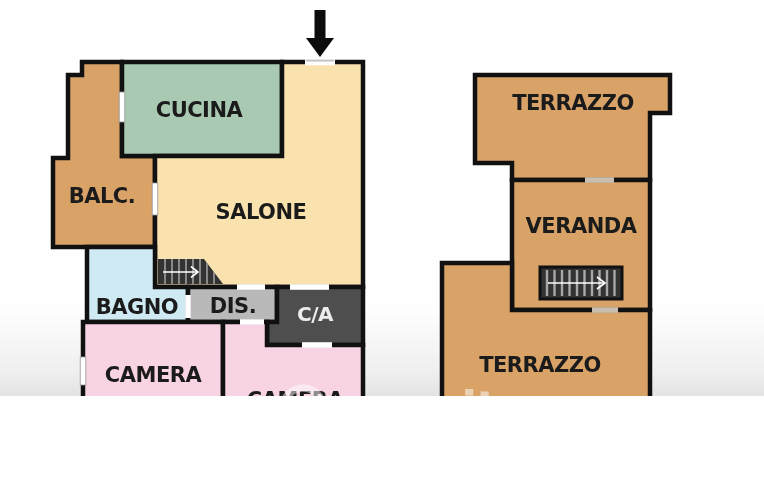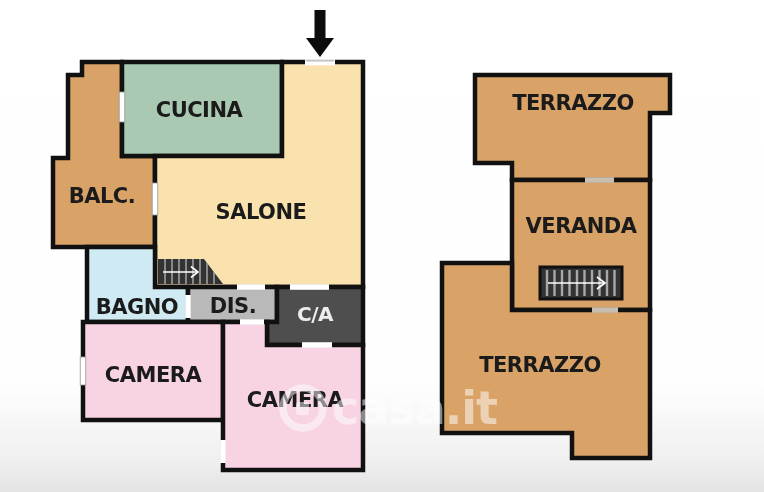--- a/index.html
+++ b/index.html
@@ -1,19 +1,19 @@
 <!DOCTYPE html>
 <html><head>
 <meta charset="utf-8">
 <title>Floor Plan</title>
 <style>
   html,body{margin:0;padding:0;background:#ffffff;}
   .page{
     position:relative;
-    width:764px;height:492px;
+    width:764px;height:396px;
     overflow:hidden;
     background:linear-gradient(180deg,#ffffff 0%,#fefefe 78%,#efefef 94%,#e3e3e3 100%);
     font-family:"DejaVu Sans",sans-serif;
   }
   svg{position:absolute;left:0;top:0;}
   text.room-label{
     font-family:"DejaVu Sans","Liberation Sans",sans-serif;
     font-weight:700;
     font-size:21px;
     letter-spacing:-0.5px;

